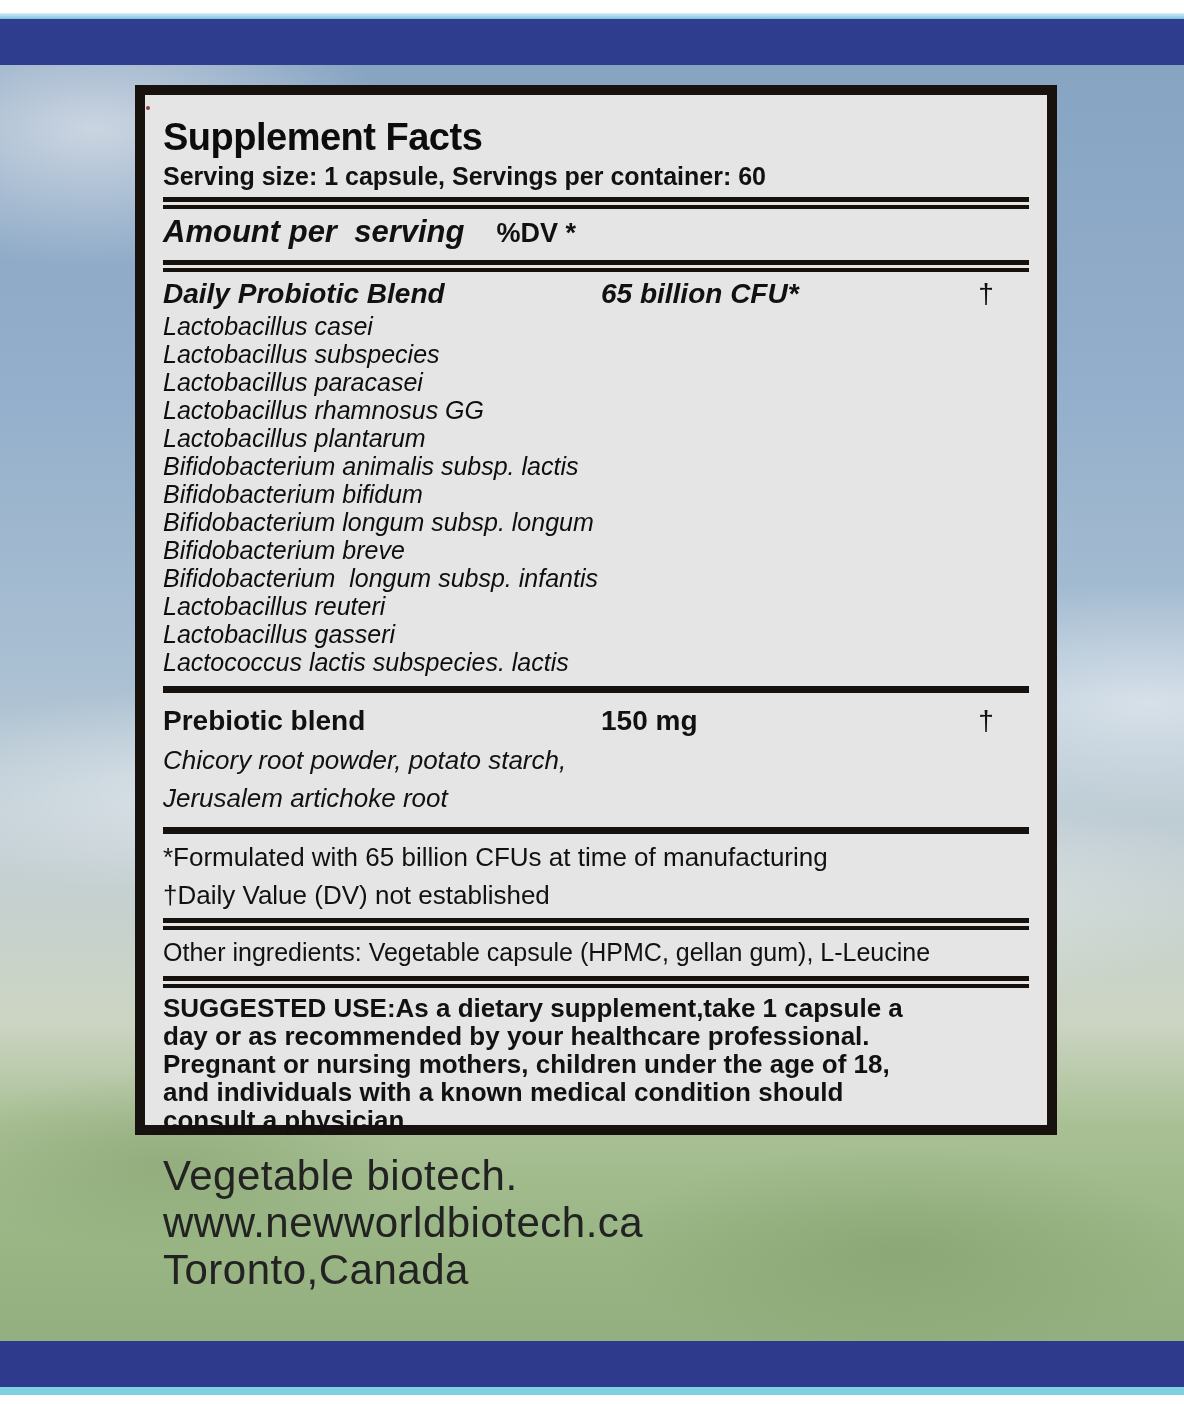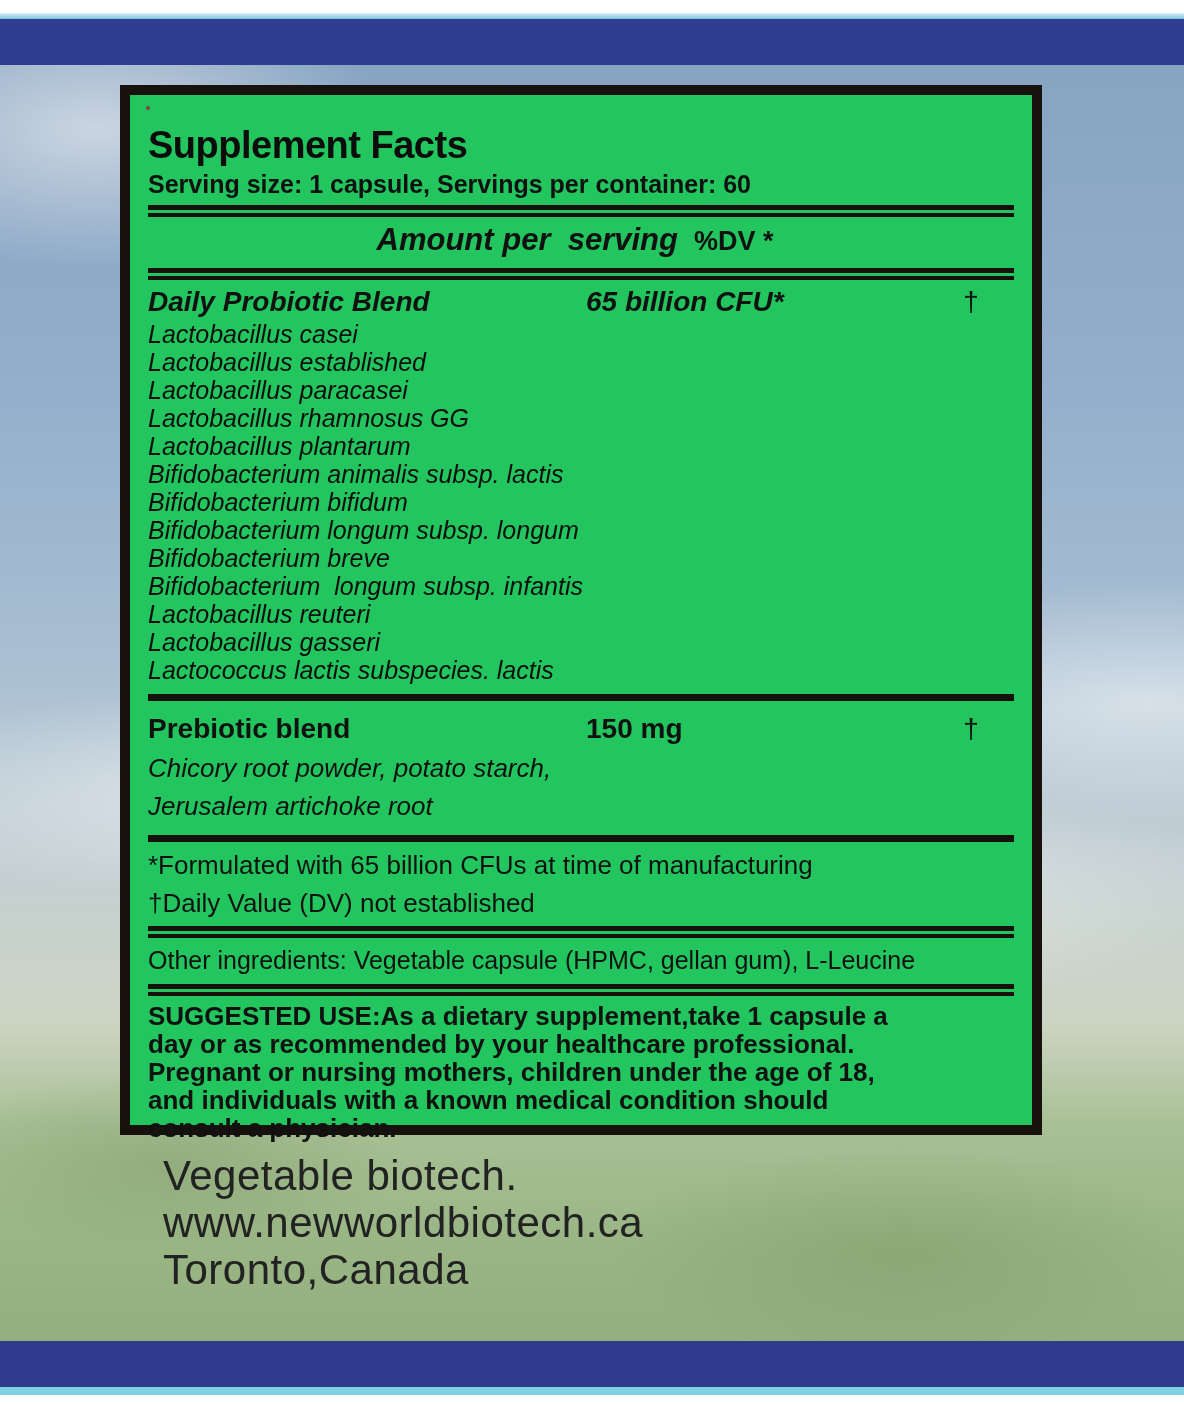--- a/index.html
+++ b/index.html
@@ -24,35 +24,35 @@
       radial-gradient(ellipse 620px 150px at 22% 57%, rgba(255,255,255,.5), rgba(255,255,255,0) 70%),
       radial-gradient(ellipse 760px 170px at 62% 65%, rgba(246,249,245,.55), rgba(246,249,245,0) 70%),
       radial-gradient(ellipse 340px 130px at 14% 86%, rgba(108,138,83,.30), rgba(108,138,83,0) 70%),
       radial-gradient(ellipse 420px 150px at 76% 93%, rgba(102,132,78,.28), rgba(102,132,78,0) 70%),
       linear-gradient(180deg,
         #87a4c2 0%, #92aecb 24%, #a9bfd2 47%, #c3cfd4 62%,
         #ccd5c3 75%, #a9c095 83%, #9ab685 92%, #93af7f 100%);
   }
 
   .panel {
-    position:absolute; left:120px; top:85px; width:922px; height:1050px;
-    background:#22c55e; border:10px solid #18120e; padding:8px 18px;
+    position:absolute; left:135px; top:85px; width:922px; height:1050px;
+    background:#e5e5e5; border:10px solid #18120e; padding:0 18px;
   }
   .artifact-dot {
     position:absolute; left:146px; top:106px; width:4px; height:4px;
     border-radius:50%; background:#8a4040;
   }
 
   .sf-title   { margin-top:20px; font-size:38px; line-height:44px; font-weight:bold; letter-spacing:-.5px; color:#0c0c0c; }
   .sf-serving { margin-top:2px; font-size:25px; line-height:30px; font-weight:bold; }
 
   .rule-double { margin-top:6px; height:12px; border-top:5px solid #17110d; border-bottom:4px solid #17110d; }
   .rule-single { margin-top:10px; height:7px; background:#17110d; }
 
-  .hdr-row { display:flex; justify-content:center; align-items:baseline; gap:16px; padding:5px 12px 3px 0; line-height:36px; }
+  .hdr-row { display:flex; justify-content:flex-start; align-items:baseline; gap:32px; padding:5px 12px 3px 0; line-height:36px; }
   .hdr-amount { font-size:31px; font-weight:bold; font-style:italic; white-space:pre-wrap; }
   .hdr-dv     { font-size:27px; font-weight:bold; }
 
   .nutr-row { display:grid; grid-template-columns:438px 1fr 86px; padding-top:6px; line-height:32px; align-items:baseline; }
   .nutr-row.prebiotic { padding-top:12px; }
   .row-name, .row-amt { font-size:28px; font-weight:bold; }
   .italic .row-name, .italic .row-amt { font-style:italic; }
   .row-dv { font-size:28px; text-align:center; font-weight:normal; }
 
   .species-list { margin-top:2px; }
@@ -104,21 +104,21 @@
     <div class="rule-double"></div>
 
     <div class="nutr-row italic">
       <span class="row-name">Daily Probiotic Blend</span>
       <span class="row-amt">65 billion CFU*</span>
       <span class="row-dv">†</span>
     </div>
 
     <div class="species-list">
       <div class="species">Lactobacillus casei</div>
-      <div class="species">Lactobacillus established</div>
+      <div class="species">Lactobacillus subspecies</div>
       <div class="species">Lactobacillus paracasei</div>
       <div class="species">Lactobacillus rhamnosus GG</div>
       <div class="species">Lactobacillus plantarum</div>
       <div class="species">Bifidobacterium animalis subsp. lactis</div>
       <div class="species">Bifidobacterium bifidum</div>
       <div class="species">Bifidobacterium longum subsp. longum</div>
       <div class="species">Bifidobacterium breve</div>
       <div class="species">Bifidobacterium  longum subsp. infantis</div>
       <div class="species">Lactobacillus reuteri</div>
       <div class="species">Lactobacillus gasseri</div>

